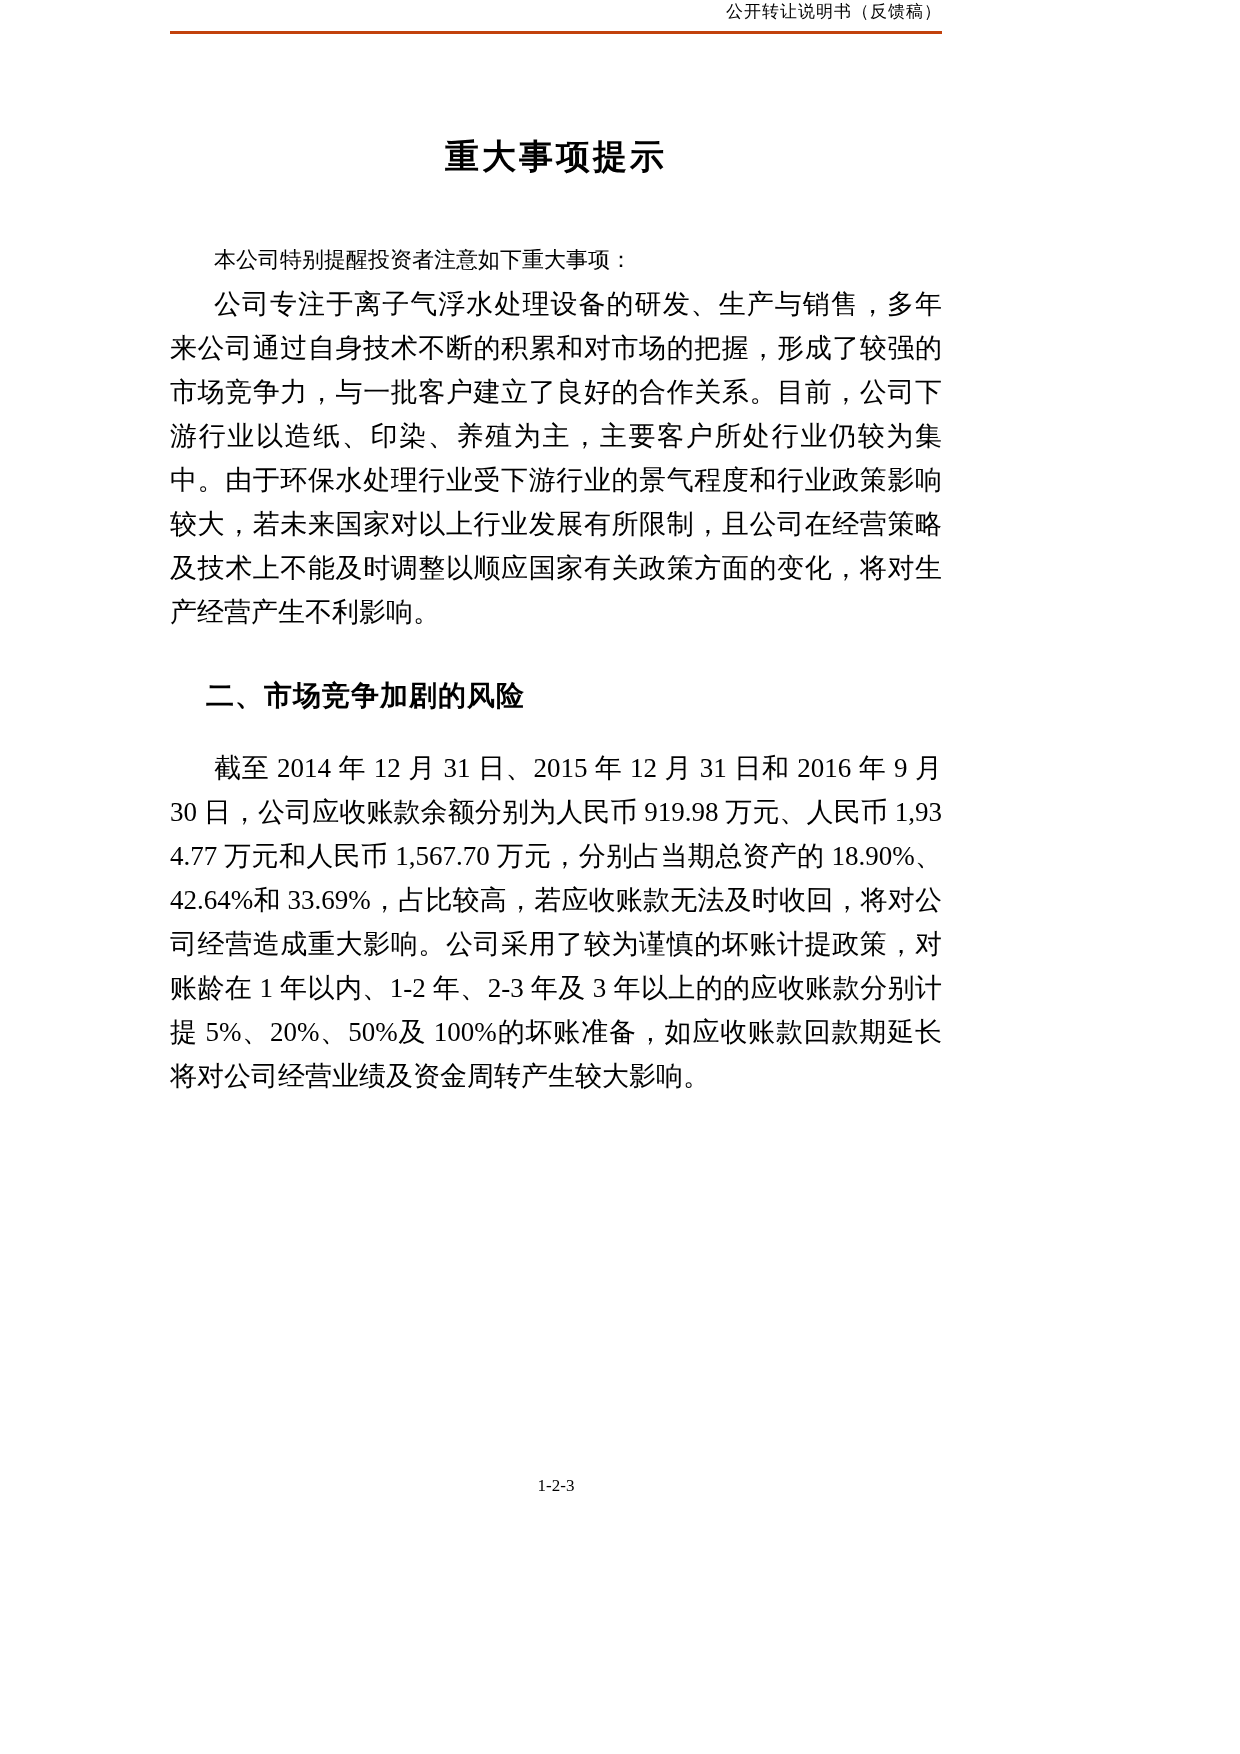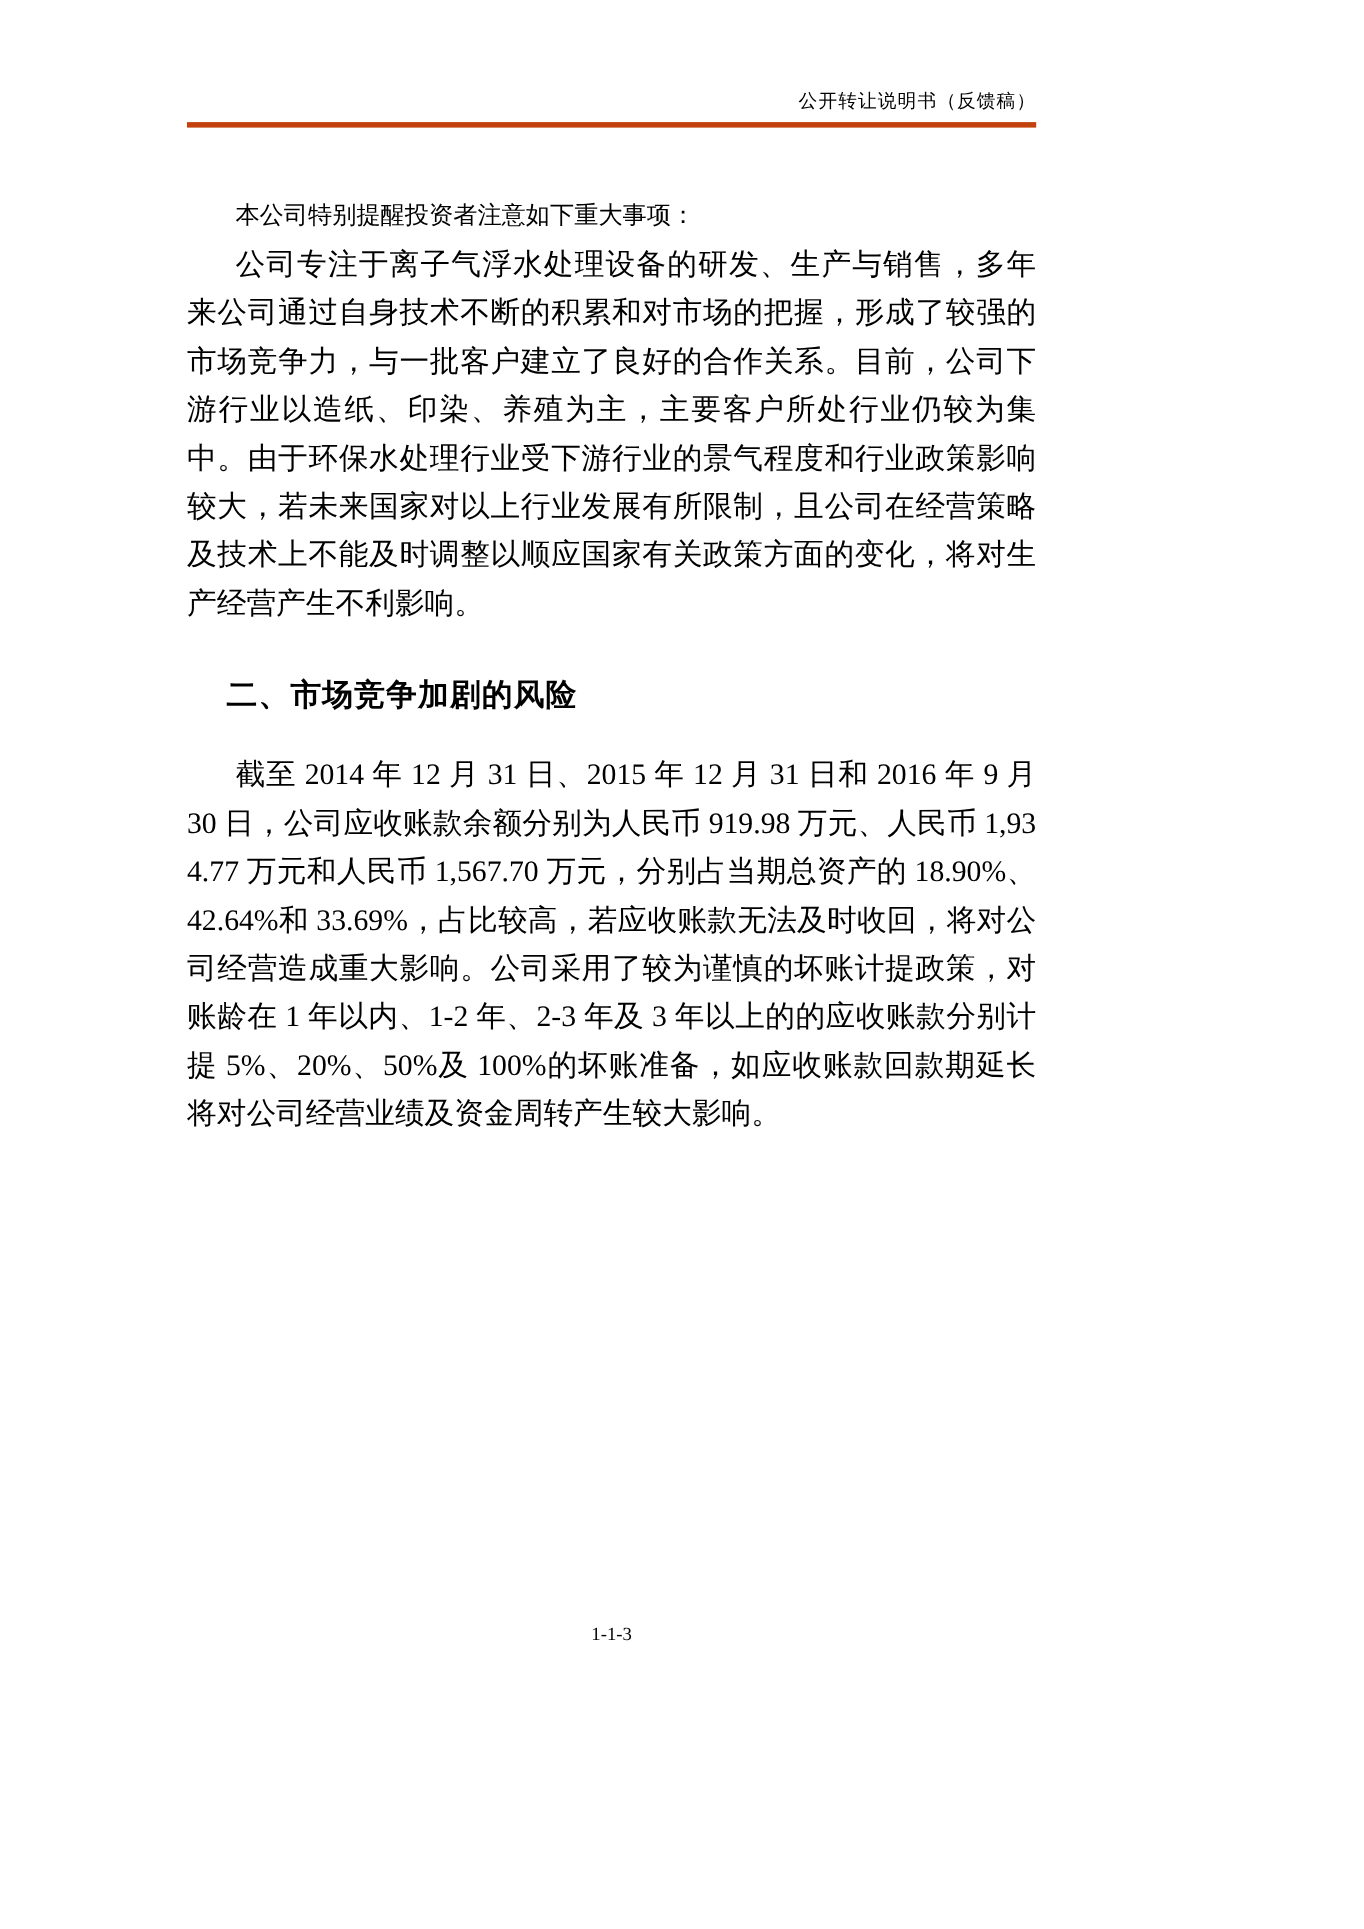--- a/index.html
+++ b/index.html
@@ -13,26 +13,25 @@
     font-family: "Liberation Serif", "DejaVu Serif", serif;
     overflow: hidden;
   }
   .content {
     position: absolute;
     left: 170px;
     top: 0;
     width: 772px;
   }
   .doc-header {
-    padding-top: 80px;
     padding-bottom: 8px;
     text-align: right;
     font-size: 17px;
     letter-spacing: 1px;
-    border-bottom: 5px solid #c2410c;
+    border-bottom: 3px solid #c2410c;
   }
   .doc-title {
     margin-top: 100px;
     text-align: center;
     font-size: 34px;
     font-weight: bold;
     letter-spacing: 3px;
     font-family: "Liberation Serif", "DejaVu Serif", serif;
   }
   .intro {
@@ -67,25 +66,26 @@
   }
 </style>
 </head>
 <body>
 
 <div class="page">
   <div class="content">
 
     <div class="doc-header">公开转让说明书（反馈稿）</div>
 
+    <h1 class="doc-title">重大事项提示</h1>
 
     <p class="intro">本公司特别提醒投资者注意如下重大事项：</p>
 
     <p class="section-body">公司专注于离子气浮水处理设备的研发、生产与销售，多年来公司通过自身技术不断的积累和对市场的把握，形成了较强的市场竞争力，与一批客户建立了良好的合作关系。目前，公司下游行业以造纸、印染、养殖为主，主要客户所处行业仍较为集中。由于环保水处理行业受下游行业的景气程度和行业政策影响较大，若未来国家对以上行业发展有所限制，且公司在经营策略及技术上不能及时调整以顺应国家有关政策方面的变化，将对生产经营产生不利影响。</p>
 
     <h2 class="section-heading">二、市场竞争加剧的风险</h2>
 
     <p class="section-body">截至 2014 年 12 月 31 日、2015 年 12 月 31 日和 2016 年 9 月 30 日，公司应收账款余额分别为人民币 919.98 万元、人民币 1,934.77 万元和人民币 1,567.70 万元，分别占当期总资产的 18.90%、42.64%和 33.69%，占比较高，若应收账款无法及时收回，将对公司经营造成重大影响。公司采用了较为谨慎的坏账计提政策，对账龄在 1 年以内、1-2 年、2-3 年及 3 年以上的的应收账款分别计提 5%、20%、50%及 100%的坏账准备，如应收账款回款期延长将对公司经营业绩及资金周转产生较大影响。</p>
 
   </div>
 
-  <div class="page-footer">1-1-3</div>
+  <div class="page-footer">1-2-3</div>
 </div>
 
 </body></html>

